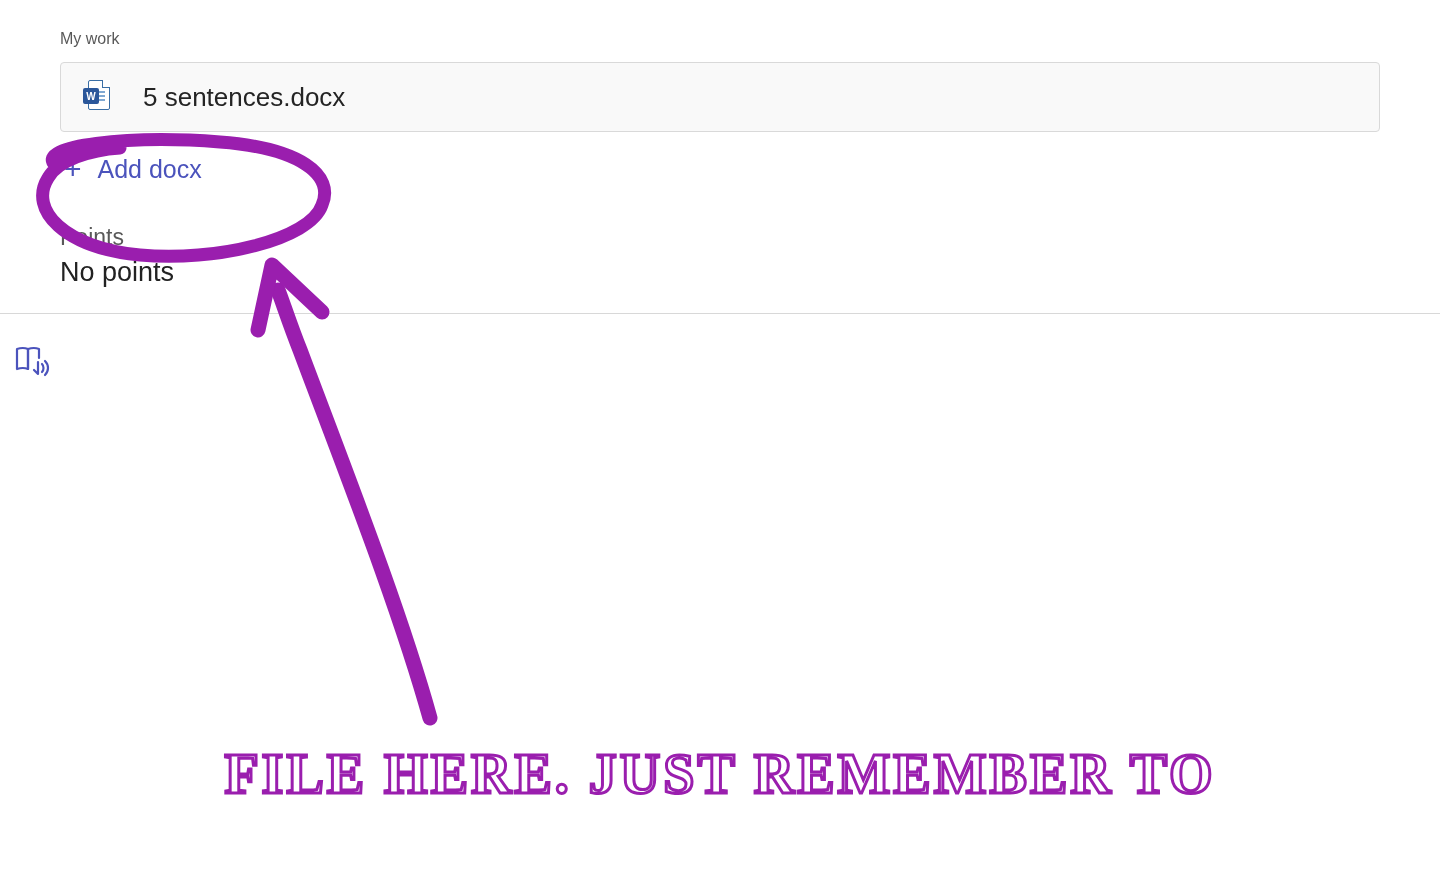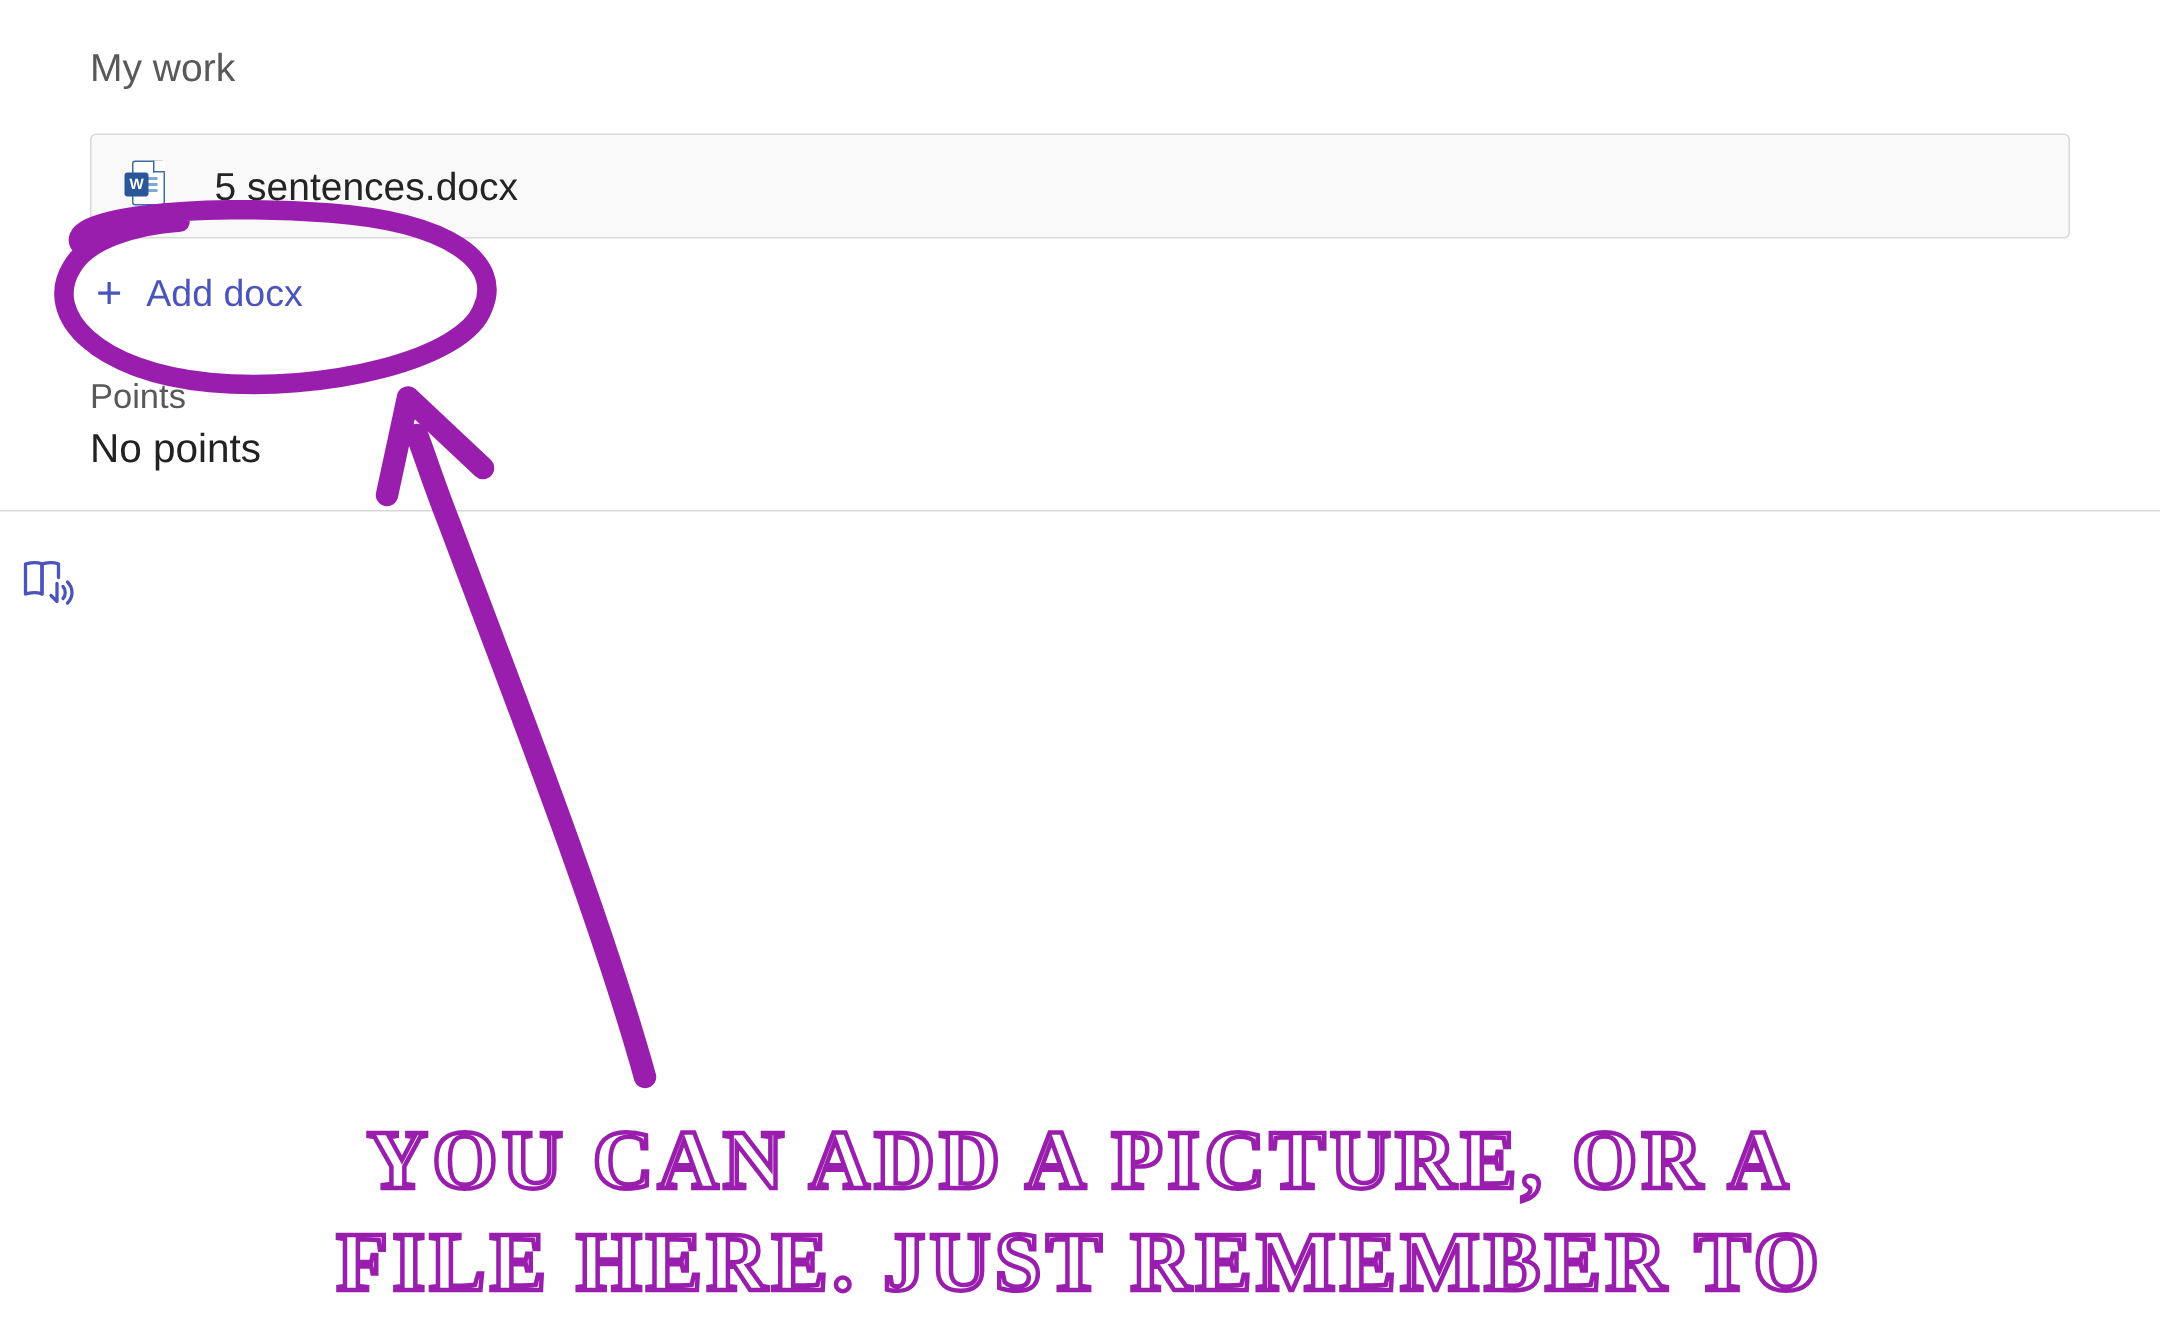--- a/index.html
+++ b/index.html
@@ -9,23 +9,23 @@
     width: 1440px;
     height: 880px;
     position: relative;
     overflow: hidden;
   }
   .content {
     padding: 30px 60px 0 60px;
   }
   .section-label {
     color: #595959;
-    font-size: 26px;
-    font-weight: 400;
-    margin-bottom: 28px;
+    font-size: 16px;
+    font-weight: 400;
+    margin-bottom: 14px;
   }
   .file-row {
     border: 1px solid #d9d9d9;
     background: #f9f9f9;
     border-radius: 4px;
     height: 70px;
     display: flex;
     align-items: center;
     padding: 0 22px;
     gap: 20px;
@@ -189,15 +189,14 @@
            C 310 240, 215 262, 140 255
            C 65 248, 28 210, 48 178
            C 58 160, 90 150, 120 148" fill="none" stroke="#9a1eae" stroke-width="13" stroke-linecap="round" stroke-linejoin="round"></path>
 
   <path d="M 430 718 C 400 610, 345 470, 300 350 C 290 325, 282 300, 278 290" fill="none" stroke="#9a1eae" stroke-width="15" stroke-linecap="round"></path>
 
   <path d="M 258 330 L 272 265 L 322 312" fill="none" stroke="#9a1eae" stroke-width="15" stroke-linecap="round" stroke-linejoin="round"></path>
 </svg>
 
 <div class="anno-text">
-  <div>YOU CAN ADD A PICTURE, OR A</div>
   <div>FILE HERE.  JUST REMEMBER TO</div>
 </div>
 
 </body></html>

